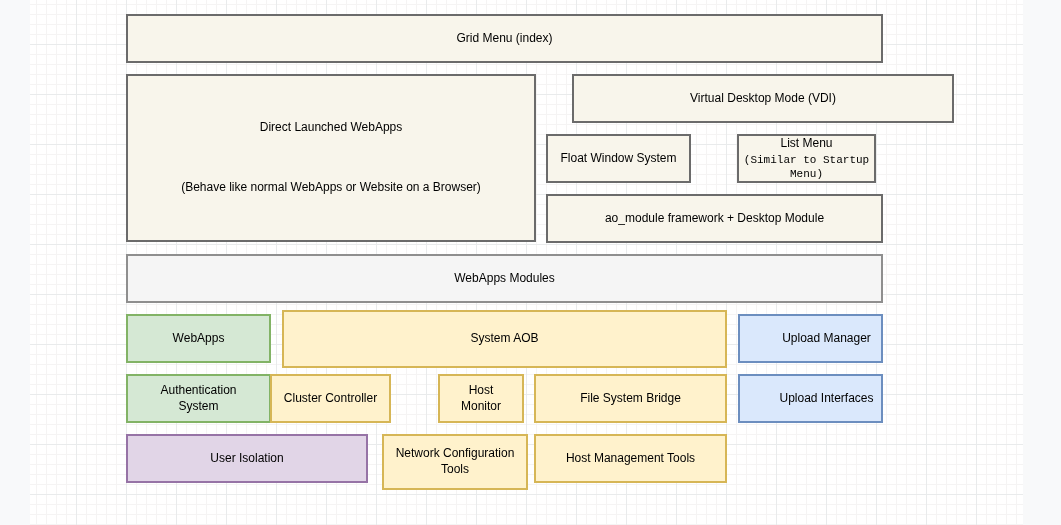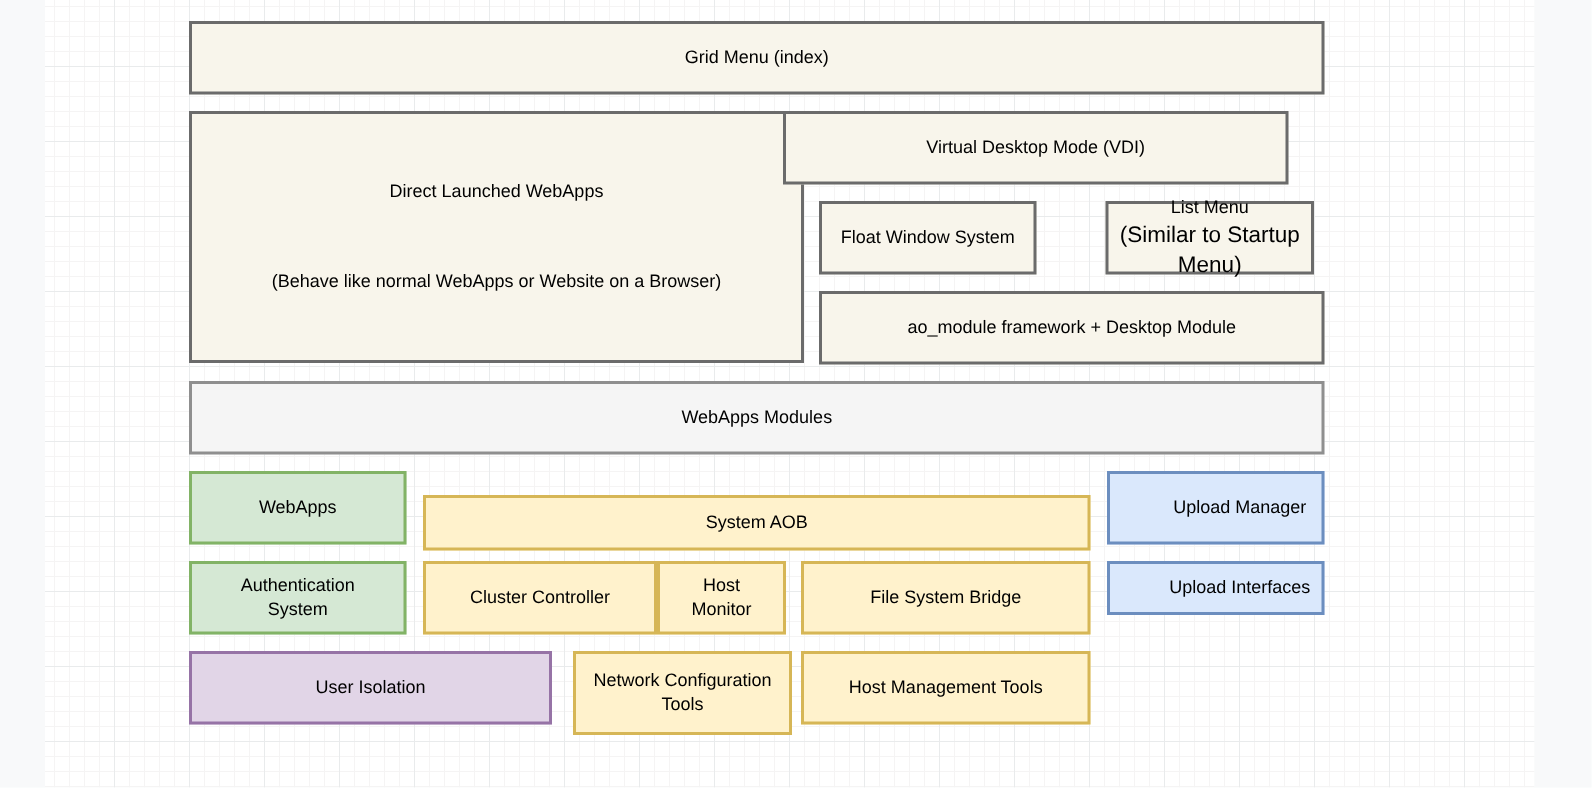--- a/index.html
+++ b/index.html
@@ -32,21 +32,21 @@
     position:absolute;
     box-sizing:border-box;
     display:flex;flex-direction:column;
     align-items:center;justify-content:center;
     text-align:center;
     font-size:12px;color:#000000;line-height:1.3;
     padding:2px 4px;
   }
   .lbl{display:block;text-align:center;}
   .sub{display:block;margin-top:44px;}
-  .sub-small{display:block;font-size:15px;margin-top:1px;}
+  .sub-small{display:block;font-size:11px;margin-top:1px;font-family:Liberation Mono, monospace;}
   .cream{background:var(--cream-fill);border:2px solid var(--cream-stroke);}
   .graybox{background:var(--gray-fill);border:2px solid var(--gray-stroke);}
   .green{background:var(--green-fill);border:2px solid var(--green-stroke);}
   .yellow{background:var(--yellow-fill);border:2px solid var(--yellow-stroke);}
   .blue{background:var(--blue-fill);border:2px solid var(--blue-stroke);padding-left:36px;}
   .purple{background:var(--purple-fill);border:2px solid var(--purple-stroke);}
   .w100{max-width:100px;}
   .w60{max-width:60px;}
   .w126{max-width:126px;}
 </style>
@@ -61,21 +61,21 @@
 
   <div class="box cream" style="left:126px;top:14px;width:757px;height:49px">
     <span class="lbl">Grid Menu (index)</span>
   </div>
 
   <div class="box cream" style="left:126px;top:74px;width:410px;height:168px">
     <span class="lbl">Direct Launched WebApps</span>
     <span class="sub">(Behave like normal WebApps or Website on a Browser)</span>
   </div>
 
-  <div class="box cream" style="left:522px;top:74px;width:337px;height:49px">
+  <div class="box cream" style="left:572px;top:74px;width:382px;height:49px">
     <span class="lbl">Virtual Desktop Mode (VDI)</span>
   </div>
 
   <div class="box cream" style="left:546px;top:134px;width:145px;height:49px">
     <span class="lbl">Float Window System</span>
   </div>
 
   <div class="box cream" style="left:737px;top:134px;width:139px;height:49px">
     <span class="lbl">List Menu</span>
     <span class="sub-small">(Similar to Startup Menu)</span>
@@ -86,45 +86,45 @@
   </div>
 
   <div class="box graybox" style="left:126px;top:254px;width:757px;height:49px">
     <span class="lbl">WebApps Modules</span>
   </div>
 
   <div class="box green" style="left:126px;top:314px;width:145px;height:49px">
     <span class="lbl">WebApps</span>
   </div>
 
-  <div class="box yellow" style="left:282px;top:330px;width:445px;height:37px">
+  <div class="box yellow" style="left:282px;top:310px;width:445px;height:58px">
     <span class="lbl">System AOB</span>
   </div>
 
   <div class="box blue" style="left:738px;top:314px;width:145px;height:49px">
     <span class="lbl">Upload Manager</span>
   </div>
 
   <div class="box green" style="left:126px;top:374px;width:145px;height:49px">
     <span class="lbl w100">Authentication System</span>
   </div>
 
-  <div class="box yellow" style="left:282px;top:374px;width:156px;height:49px">
+  <div class="box yellow" style="left:270px;top:374px;width:121px;height:49px">
     <span class="lbl">Cluster Controller</span>
   </div>
 
   <div class="box yellow" style="left:438px;top:374px;width:86px;height:49px">
     <span class="lbl w60">Host Monitor</span>
   </div>
 
   <div class="box yellow" style="left:534px;top:374px;width:193px;height:49px">
     <span class="lbl">File System Bridge</span>
   </div>
 
-  <div class="box blue" style="left:738px;top:374px;width:145px;height:36px">
+  <div class="box blue" style="left:738px;top:374px;width:145px;height:49px">
     <span class="lbl">Upload Interfaces</span>
   </div>
 
   <div class="box purple" style="left:126px;top:434px;width:242px;height:49px">
     <span class="lbl">User Isolation</span>
   </div>
 
   <div class="box yellow" style="left:382px;top:434px;width:146px;height:56px">
     <span class="lbl w126">Network Configuration Tools</span>
   </div>

